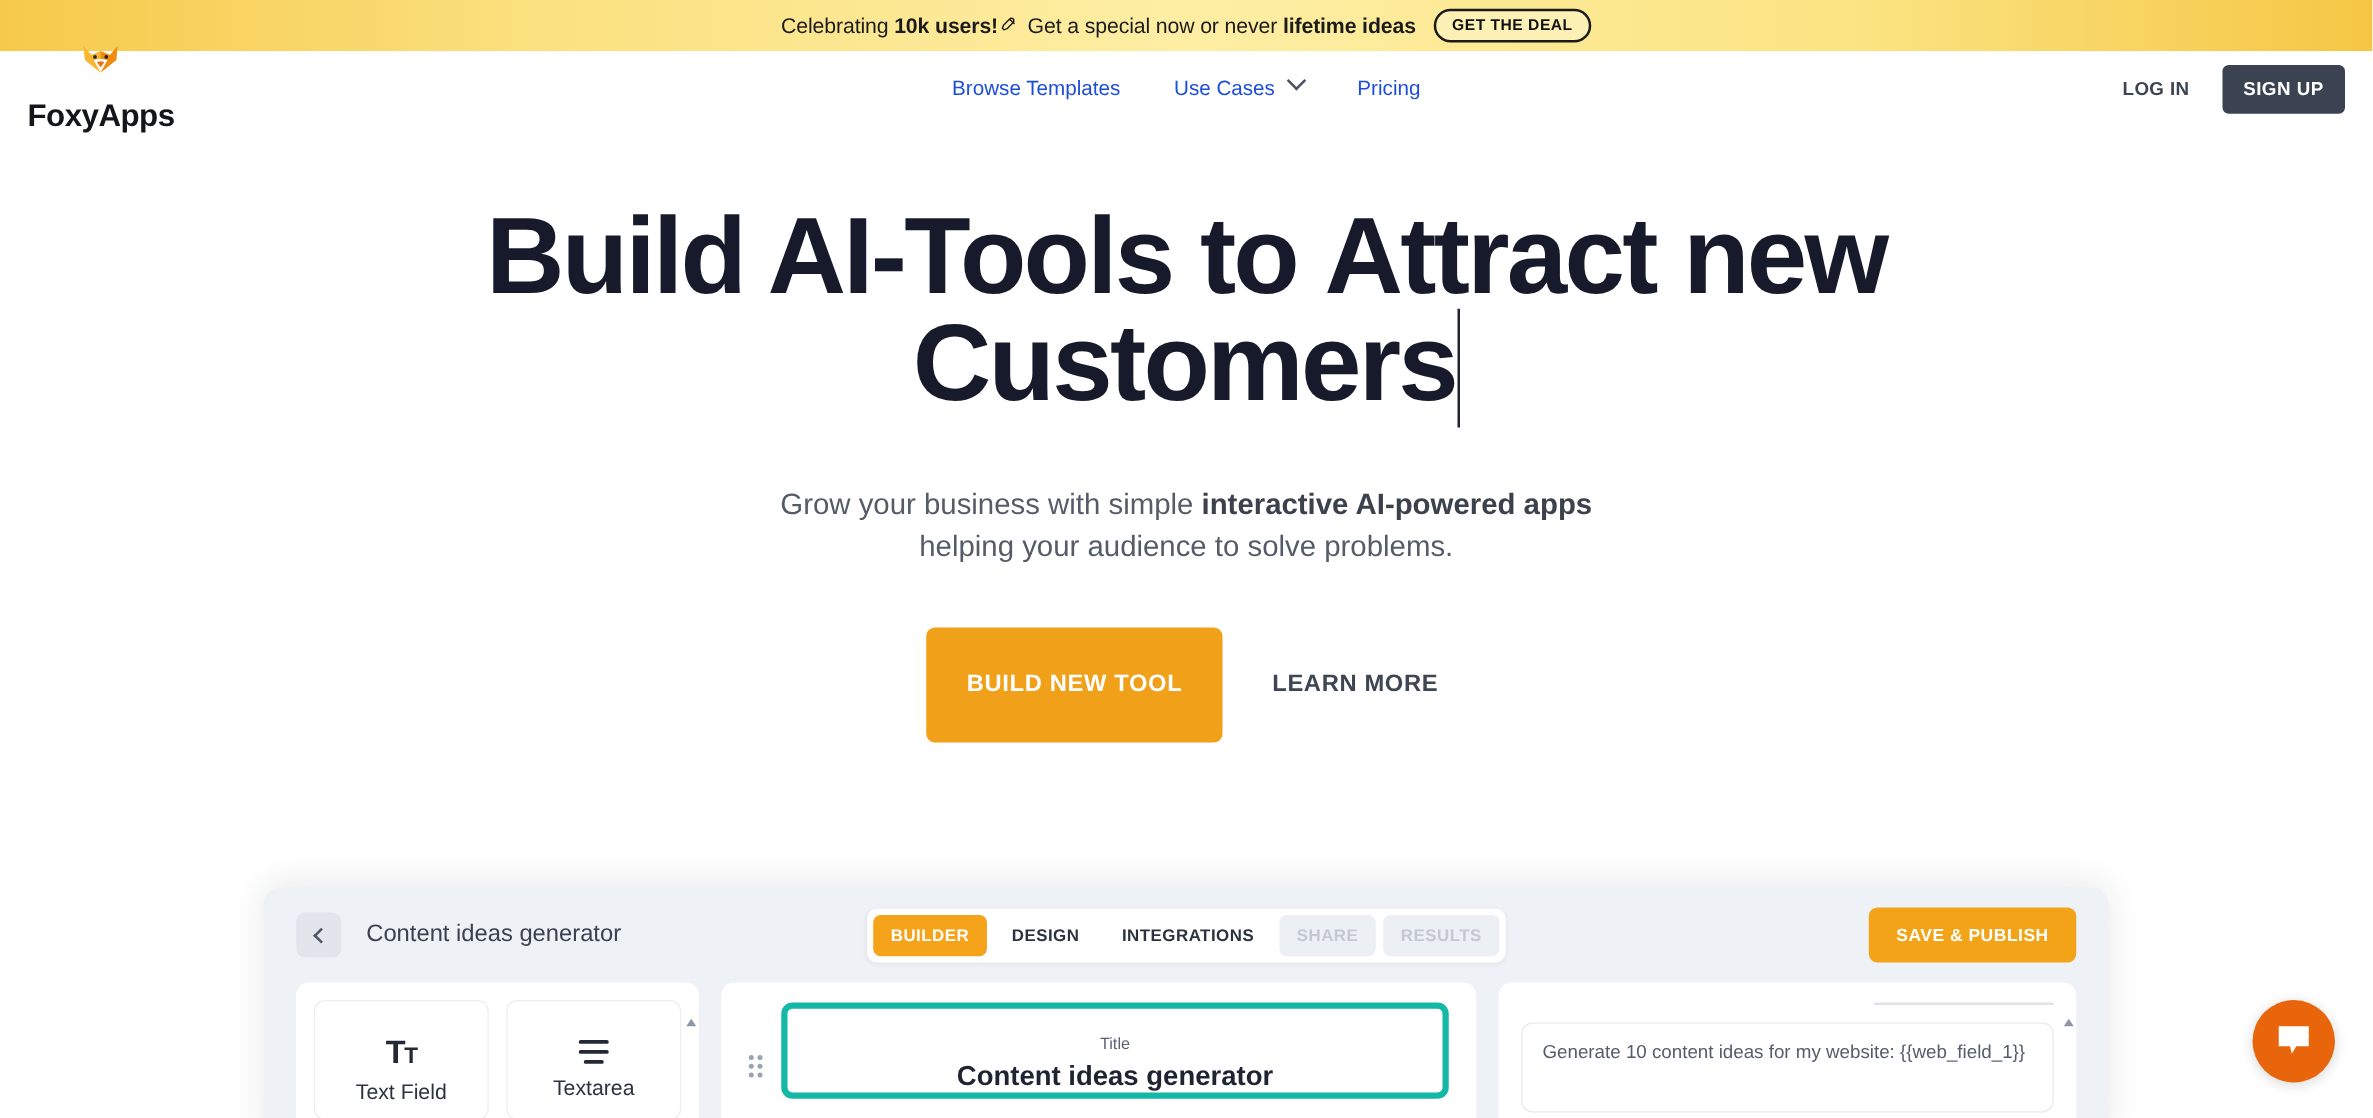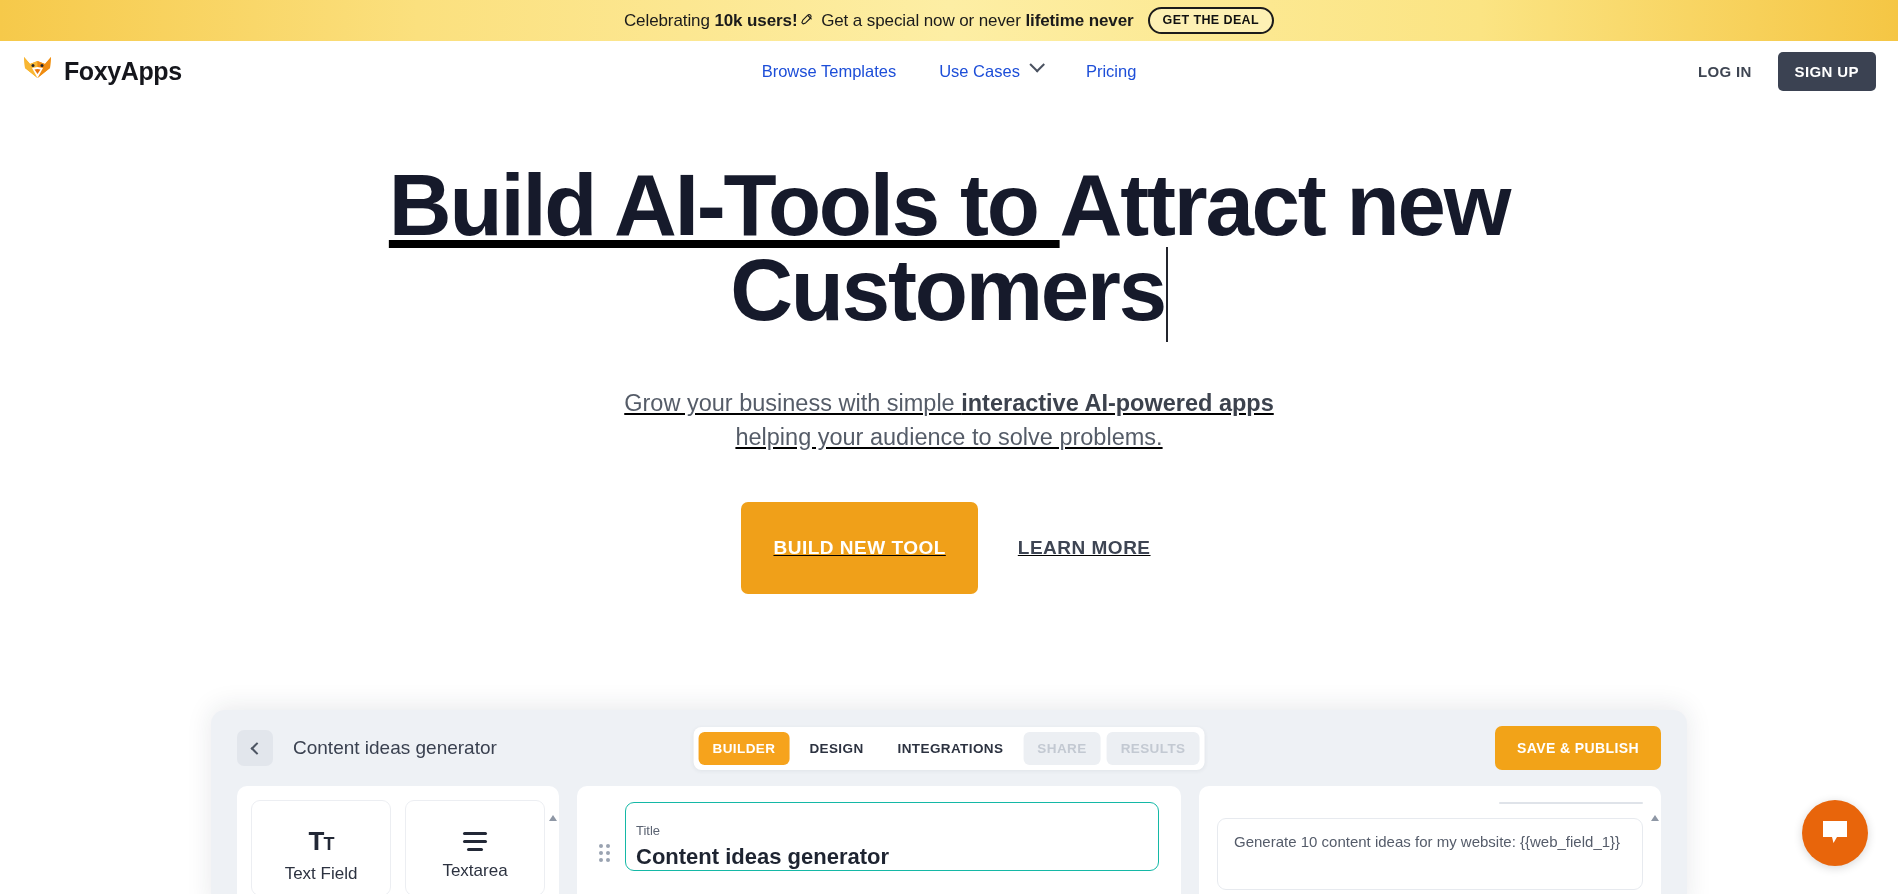--- a/index.html
+++ b/index.html
@@ -49,21 +49,21 @@
   
   .site-header {
     height: 60px;
     width: 100%;
     background: #fff;
     display: flex;
     align-items: center;
     position: relative;
     padding: 0 22px;
   }
-  .brand { display: flex; align-items: center; gap: 11px; cursor: pointer; }
+  .brand { display: flex; align-items: center; gap: 11px; cursor: pointer; flex-direction: column; }
   .brand-name {
     font-size: 25px;
     font-weight: 700;
     color: #15161c;
     letter-spacing: -0.4px;
   }
   .main-nav {
     position: absolute;
     left: 50%;
     transform: translateX(-50%);
@@ -108,21 +108,21 @@
     font-weight: 700;
     letter-spacing: 0.4px;
     border: none;
     border-radius: 5px;
     padding: 11px 17px;
     cursor: pointer;
     font-family: "Liberation Sans", sans-serif;
   }
 
   
-  .hero { text-align: center; padding-top: 62px; text-decoration: underline; }
+  .hero { text-align: center; padding-top: 62px; }
   .hero-title {
     font-size: 87px;
     line-height: 0.96;
     font-weight: 700;
     color: #161a2b;
     letter-spacing: -2.2px;
     max-width: 1360px;
     margin: 0 auto;
   }
   .hl {
@@ -304,23 +304,23 @@
   .drag-dots {
     width: 12px;
     display: grid;
     grid-template-columns: 4px 4px;
     gap: 3px;
     margin-top: 42px;
   }
   .drag-dots span { width: 4px; height: 4px; background: #9aa3b1; border-radius: 50%; }
   .form-card {
     flex: 1;
-    border: 1px solid #14b8a6;
+    border: 5px solid #14b8a6;
     border-radius: 9px;
-    text-align: left;
+    text-align: center;
     padding: 20px 10px 0;
   }
   .form-label { font-size: 13px; color: #5b6372; }
   .form-value { font-size: 22px; font-weight: 700; color: #1e2431; margin-top: 6px; }
   .panel-right { width: 462px; padding: 16px 18px; }
   .mini-bar { width: 144px; height: 2px; background: #dfe3e9; margin: 0 0 0 auto; border-radius: 2px; }
   .prompt-box {
     margin-top: 14px;
     border: 1px solid #e7eaef;
     border-radius: 9px;
@@ -359,21 +359,21 @@
   }
 </style>
 </head>
 <body>
 
 <div class="promo-banner">
   <span class="promo-text"><span>Celebrating </span><b>10k users!</b><span class="rocket-ico">
       <svg width="15" height="15" viewBox="0 0 24 24" fill="none" stroke="#1b1b1b" stroke-width="1.8" stroke-linecap="round" stroke-linejoin="round">
         <path d="M5 19l4-1.5 7.5-7.5a4 4 0 0 0 .5-5 4 4 0 0 0-5 .5L4.5 13 3 17z"></path>
         <path d="M13 6l5 5"></path>
-      </svg></span><span> Get a special now or never </span><b>lifetime never</b></span>
+      </svg></span><span> Get a special now or never </span><b>lifetime ideas</b></span>
   <button class="promo-btn">GET THE DEAL</button>
 </div>
 
 <header class="site-header">
   <div class="brand">
     <span>
       <svg width="31" height="28" viewBox="0 0 31 28">
         <path d="M2 2 L8 9 L15.5 6 L23 9 L29 2 L28 13 L15.5 23 L3 13 Z" fill="#f6a41c"></path>
         <path d="M2 2 L8 9 L15.5 6 L15.5 23 L3 13 Z" fill="#f8b733"></path>
         <path d="M15.5 6 L23 9 L29 2 L28 13 L15.5 23 Z" fill="#ef8b11"></path>

